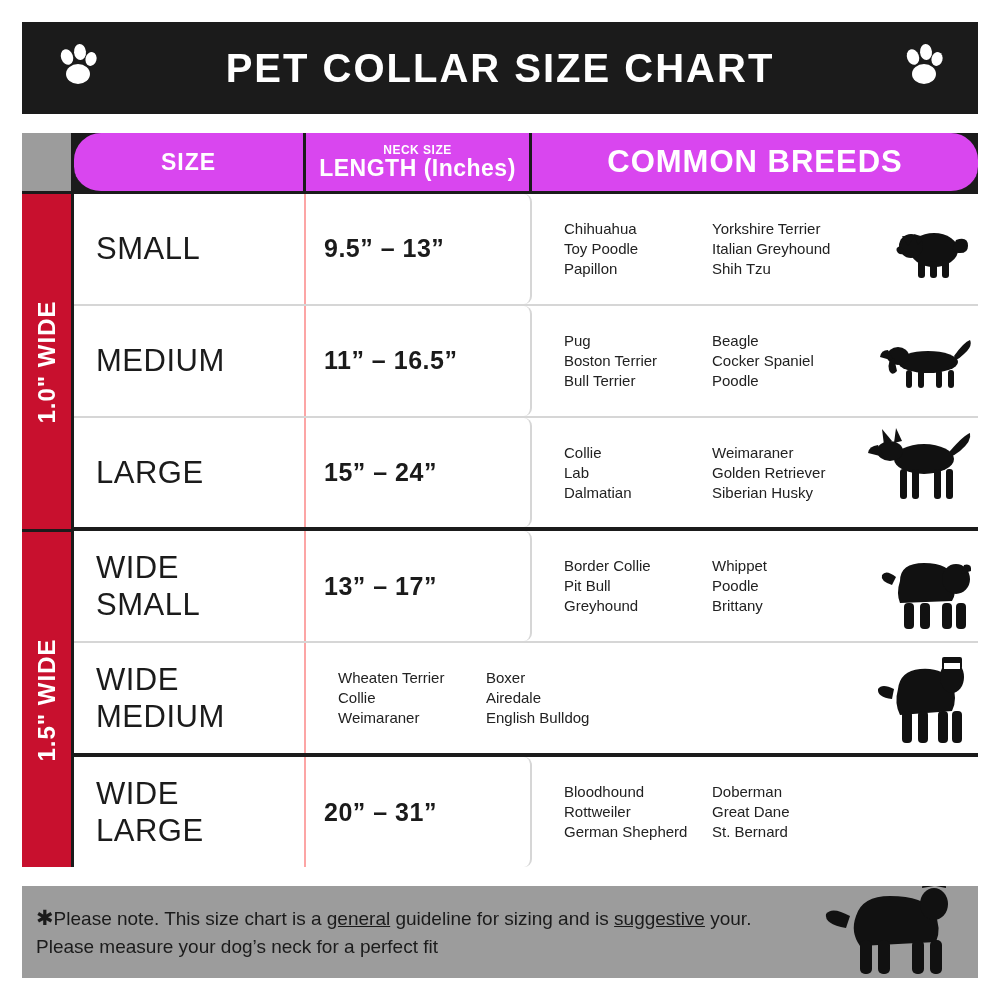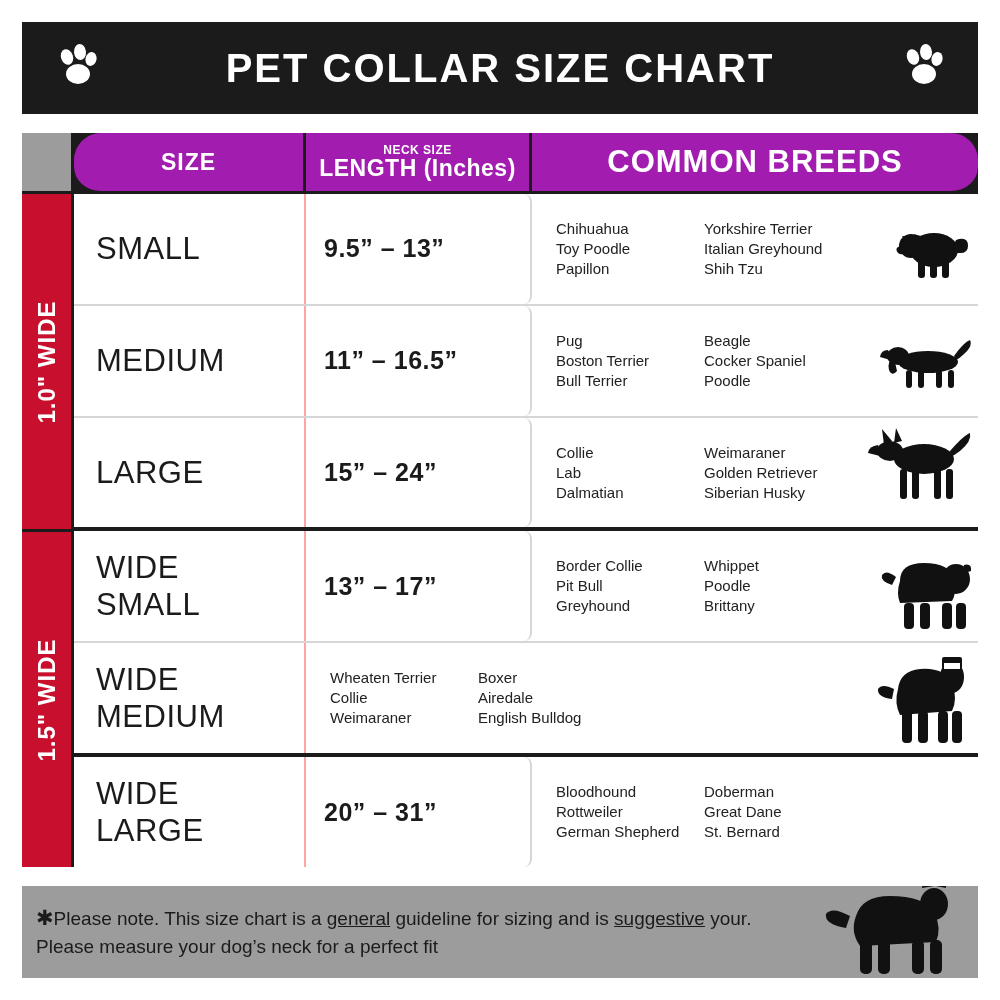--- a/index.html
+++ b/index.html
@@ -92,21 +92,21 @@
 
   .main-col {
     flex: 1 1 auto;
     display: flex;
     flex-direction: column;
   }
   .head-row {
     display: flex;
     height: 58px;
     flex: 0 0 58px;
-    background: #a21caf;
+    background: #d946ef;
     border-bottom: 3px solid #1b1b1b;
     border-radius: 27px;
   }
   .head-cell {
     color: #ffffff;
     display: flex;
     flex-direction: column;
     align-items: center;
     justify-content: center;
     font-weight: bold;
@@ -154,21 +154,21 @@
     font-size: 25px;
     font-weight: bold;
     color: #1b1b1b;
     letter-spacing: 0.5px;
     border-radius: 8px;
   }
   .cell-breeds {
     flex: 1 1 auto;
     display: flex;
     align-items: center;
-    padding-left: 24px;
+    padding-left: 32px;
     box-sizing: border-box;
     position: relative;
   }
   .breed-col {
     display: flex;
     flex-direction: column;
     font-size: 15px;
     color: #222222;
     line-height: 20px;
     z-index: 2;

